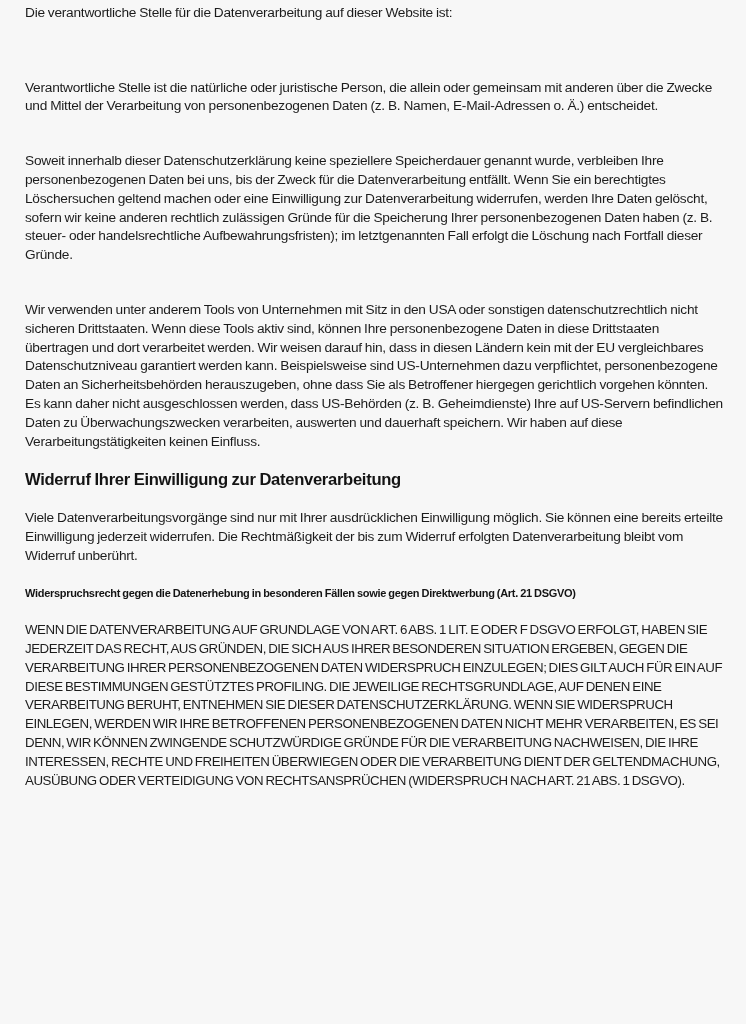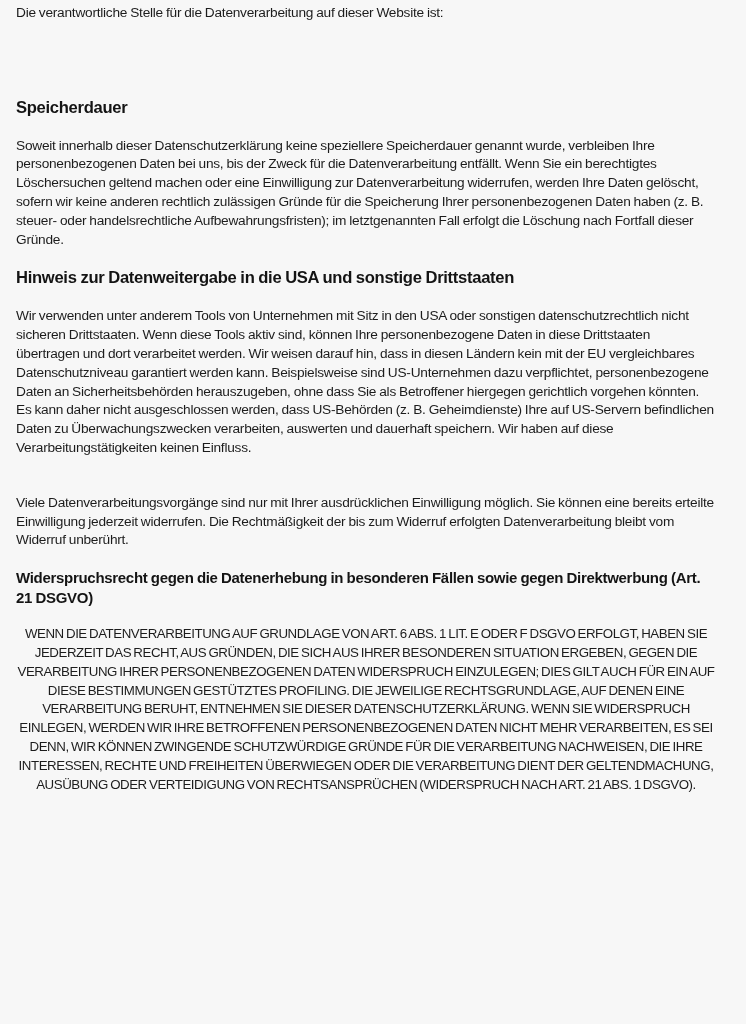--- a/index.html
+++ b/index.html
@@ -10,21 +10,21 @@
     body {
       width: 746px;
       height: 1024px;
       overflow: hidden;
       position: relative;
       color: #1c1c1c;
       font-family: "Liberation Sans", sans-serif;
     }
     .content {
       position: absolute;
-      left: 16px;
+      left: 25px;
       top: 4px;
       width: 700px;
     }
     p {
       margin: 0;
       font-size: 13.7px;
       line-height: 18.8px;
       letter-spacing: -0.25px;
       word-spacing: -0.5px;
     }
@@ -33,54 +33,53 @@
     h3 {
       margin: 0;
       font-size: 16.6px;
       line-height: 22px;
       font-weight: bold;
       letter-spacing: -0.3px;
       word-spacing: -0.5px;
       color: #141414;
     }
     h3.big {
-      font-size: 15px;
+      font-size: 11px;
       line-height: 19.5px;
     }
     .upper {
       font-size: 13.3px;
       letter-spacing: -0.45px;
       word-spacing: -1px;
-      text-align: center;
     }
   </style>
 </head>
 <body>
 
 <div class="content">
 
   <p>Die verantwortliche Stelle für die Datenverarbeitung auf dieser Website ist:</p>
   <div class="gap"></div>
 
   <div class="gap"></div>
 
   <div class="gap"></div>
 
+  <p>Verantwortliche Stelle ist die natürliche oder juristische Person, die allein oder gemeinsam mit anderen über die Zwecke und Mittel der Verarbeitung von personenbezogenen Daten (z. B. Namen, E-Mail-Adressen o. Ä.) entscheidet.</p>
   <div class="gap-sm"></div>
 
-  <h3>Speicherdauer</h3>
   <div class="gap-sm"></div>
   <p>Soweit innerhalb dieser Datenschutzerklärung keine speziellere Speicherdauer genannt wurde, verbleiben Ihre personenbezogenen Daten bei uns, bis der Zweck für die Datenverarbeitung entfällt. Wenn Sie ein berechtigtes Löschersuchen geltend machen oder eine Einwilligung zur Datenverarbeitung widerrufen, werden Ihre Daten gelöscht, sofern wir keine anderen rechtlich zulässigen Gründe für die Speicherung Ihrer personenbezogenen Daten haben (z. B. steuer- oder handelsrechtliche Aufbewahrungsfristen); im letztgenannten Fall erfolgt die Löschung nach Fortfall dieser Gründe.</p>
   <div class="gap-sm"></div>
 
-  <h3>Hinweis zur Datenweitergabe in die USA und sonstige Drittstaaten</h3>
   <div class="gap-sm"></div>
   <p>Wir verwenden unter anderem Tools von Unternehmen mit Sitz in den USA oder sonstigen datenschutzrechtlich nicht sicheren Drittstaaten. Wenn diese Tools aktiv sind, können Ihre personenbezogene Daten in diese Drittstaaten übertragen und dort verarbeitet werden. Wir weisen darauf hin, dass in diesen Ländern kein mit der EU vergleichbares Datenschutzniveau garantiert werden kann. Beispielsweise sind US-Unternehmen dazu verpflichtet, personenbezogene Daten an Sicherheitsbehörden herauszugeben, ohne dass Sie als Betroffener hiergegen gerichtlich vorgehen könnten. Es kann daher nicht ausgeschlossen werden, dass US-Behörden (z. B. Geheimdienste) Ihre auf US-Servern befindlichen Daten zu Überwachungszwecken verarbeiten, auswerten und dauerhaft speichern. Wir haben auf diese Verarbeitungstätigkeiten keinen Einfluss.</p>
   <div class="gap-sm"></div>
 
+  <h3>Widerruf Ihrer Einwilligung zur Datenverarbeitung</h3>
   <div class="gap-sm"></div>
   <p>Viele Datenverarbeitungsvorgänge sind nur mit Ihrer ausdrücklichen Einwilligung möglich. Sie können eine bereits erteilte Einwilligung jederzeit widerrufen. Die Rechtmäßigkeit der bis zum Widerruf erfolgten Datenverarbeitung bleibt vom Widerruf unberührt.</p>
   <div class="gap-sm"></div>
 
   <h3 class="big">Widerspruchsrecht gegen die Datenerhebung in besonderen Fällen sowie gegen Direktwerbung (Art. 21 DSGVO)</h3>
   <div class="gap-sm"></div>
   <p class="upper">WENN DIE DATENVERARBEITUNG AUF GRUNDLAGE VON ART. 6 ABS. 1 LIT. E ODER F DSGVO ERFOLGT, HABEN SIE JEDERZEIT DAS RECHT, AUS GRÜNDEN, DIE SICH AUS IHRER BESONDEREN SITUATION ERGEBEN, GEGEN DIE VERARBEITUNG IHRER PERSONENBEZOGENEN DATEN WIDERSPRUCH EINZULEGEN; DIES GILT AUCH FÜR EIN AUF DIESE BESTIMMUNGEN GESTÜTZTES PROFILING. DIE JEWEILIGE RECHTSGRUNDLAGE, AUF DENEN EINE VERARBEITUNG BERUHT, ENTNEHMEN SIE DIESER DATENSCHUTZERKLÄRUNG. WENN SIE WIDERSPRUCH EINLEGEN, WERDEN WIR IHRE BETROFFENEN PERSONENBEZOGENEN DATEN NICHT MEHR VERARBEITEN, ES SEI DENN, WIR KÖNNEN ZWINGENDE SCHUTZWÜRDIGE GRÜNDE FÜR DIE VERARBEITUNG NACHWEISEN, DIE IHRE INTERESSEN, RECHTE UND FREIHEITEN ÜBERWIEGEN ODER DIE VERARBEITUNG DIENT DER GELTENDMACHUNG, AUSÜBUNG ODER VERTEIDIGUNG VON RECHTSANSPRÜCHEN (WIDERSPRUCH NACH ART. 21 ABS. 1 DSGVO).</p>
   <div class="gap"></div>
 
 </div>

